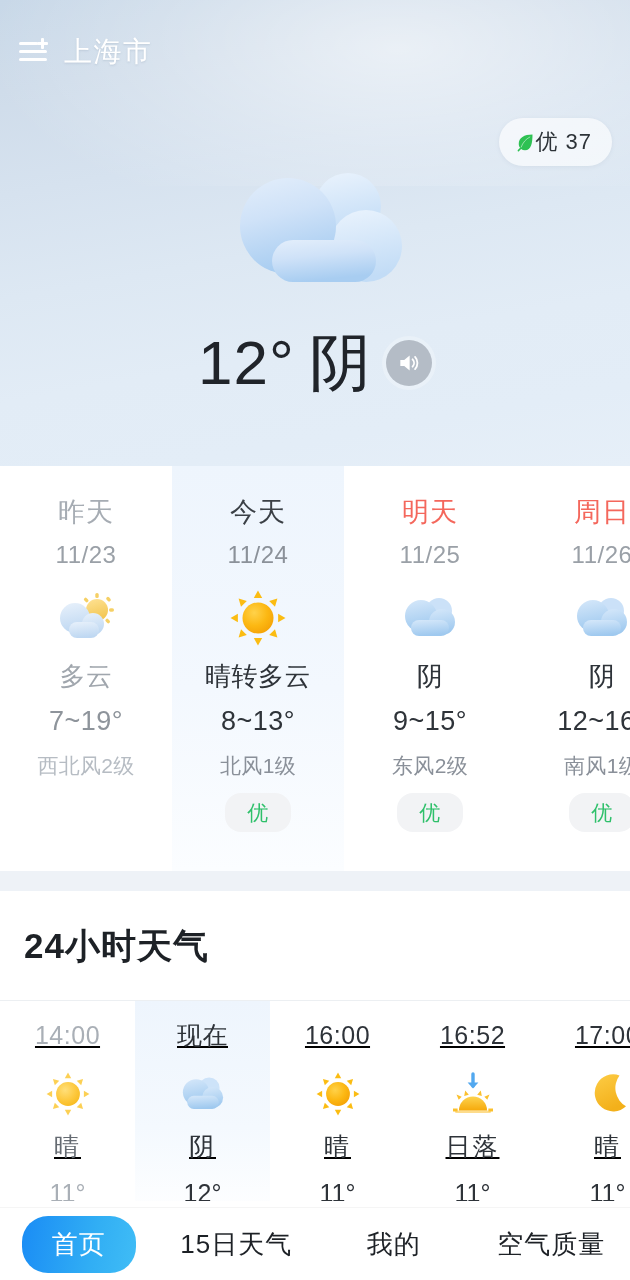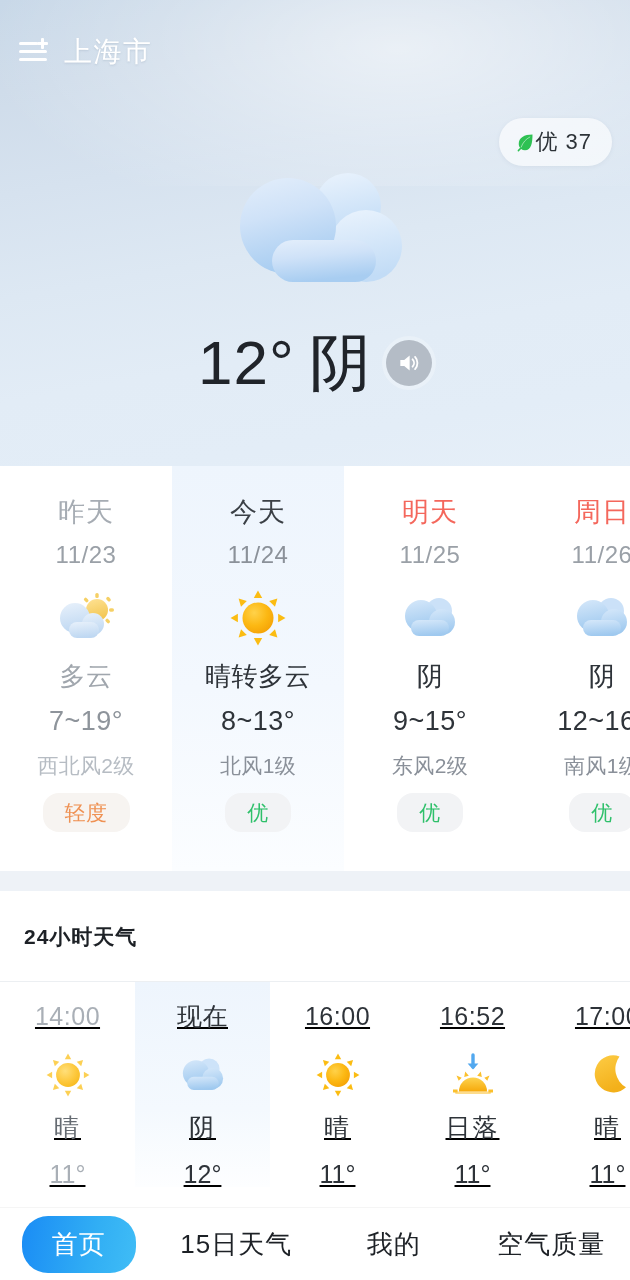--- a/index.html
+++ b/index.html
@@ -101,21 +101,21 @@
   .d-aqi.good{ color:#2ec06a; }
   .d-aqi.light{ color:#ef9153; background:#f7f4f1; }
 
   
   .gap-band{ position:absolute; left:0; top:871px; width:630px; height:20px; background:#eef2f7; }
   .hourly{
     position:absolute; left:0; top:891px; width:630px; height:310px;
     background:#ffffff; overflow:hidden;
   }
   .hourly-title{
-    font-size:21px; font-weight:700; color:#1d2126; letter-spacing:1px;
+    font-size:35px; font-weight:700; color:#1d2126; letter-spacing:1px;
     padding:32px 0 0 24px;
   }
   .hour-divider{ margin-top:30px; height:1px; background:#eceff2; width:100%; }
   .hour-row{ display:flex;text-decoration:underline; }
   .hour{
     width:135px; flex:none; position:relative;
     display:flex; flex-direction:column; align-items:center; padding-top:22px;
   }
   .hour.now{ background:linear-gradient(180deg,#eef5fd 0%,#f4f9fe 62%,#fdfeff 100%); }
   .h-time{ font-size:25px; line-height:1; color:#2e3339; letter-spacing:.5px; }
@@ -224,21 +224,20 @@
           </g>
         </g>
         <circle cx="22" cy="27" r="15" fill="url(#cloudFadeG)"></circle>
         <circle cx="40" cy="33" r="11" fill="url(#cloudFadeG)"></circle>
         <rect x="16" y="31" width="30" height="16" rx="8" fill="url(#cloudFadeG)"></rect>
       </svg>
     </div>
     <div class="d-cond">多云</div>
     <div class="d-temp">7~19°</div>
     <div class="d-wind">西北风2级</div>
-    <div class="d-aqi light">轻度</div>
   </div>
 
   <div class="day today">
     <div class="d-label">今天</div>
     <div class="d-date">11/24</div>
     <div class="d-icon">
       <svg width="58" height="58" viewBox="0 0 58 58">
         <defs>
           <radialGradient id="sunG" cx="0.38" cy="0.33" r="0.72">
             <stop offset="0%" stop-color="#ffd24a"></stop>

